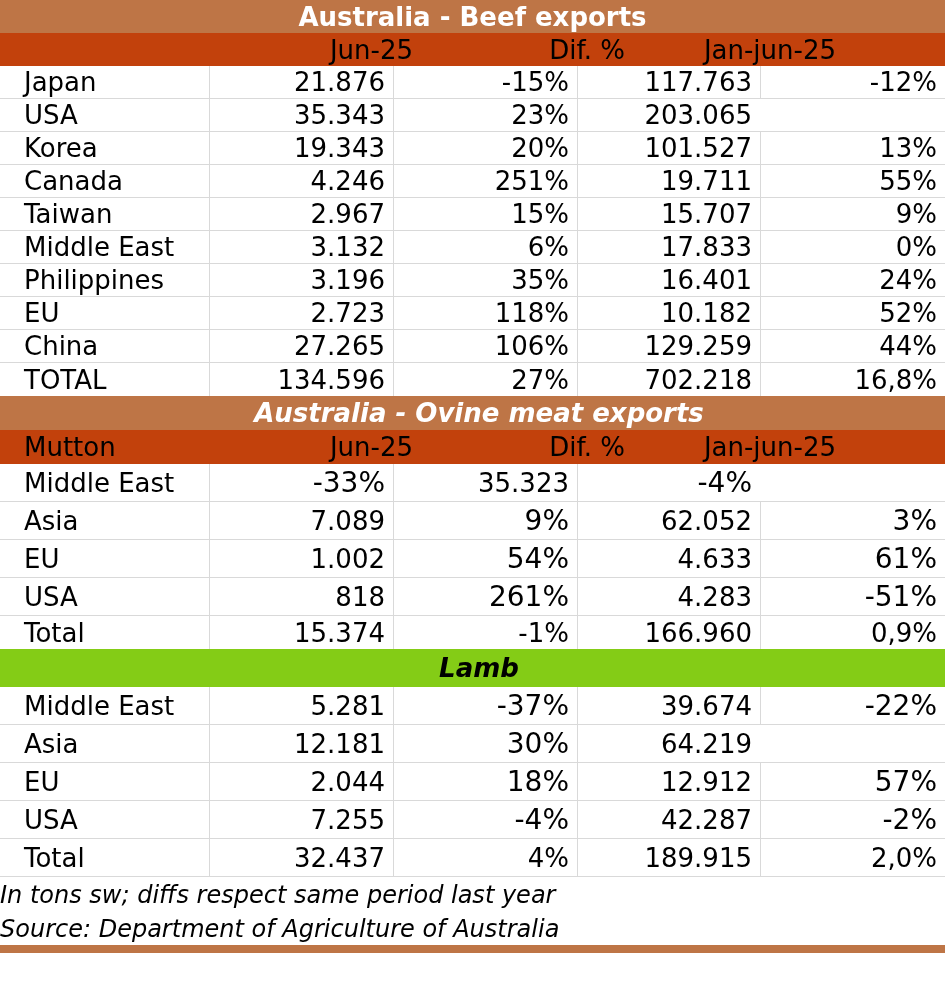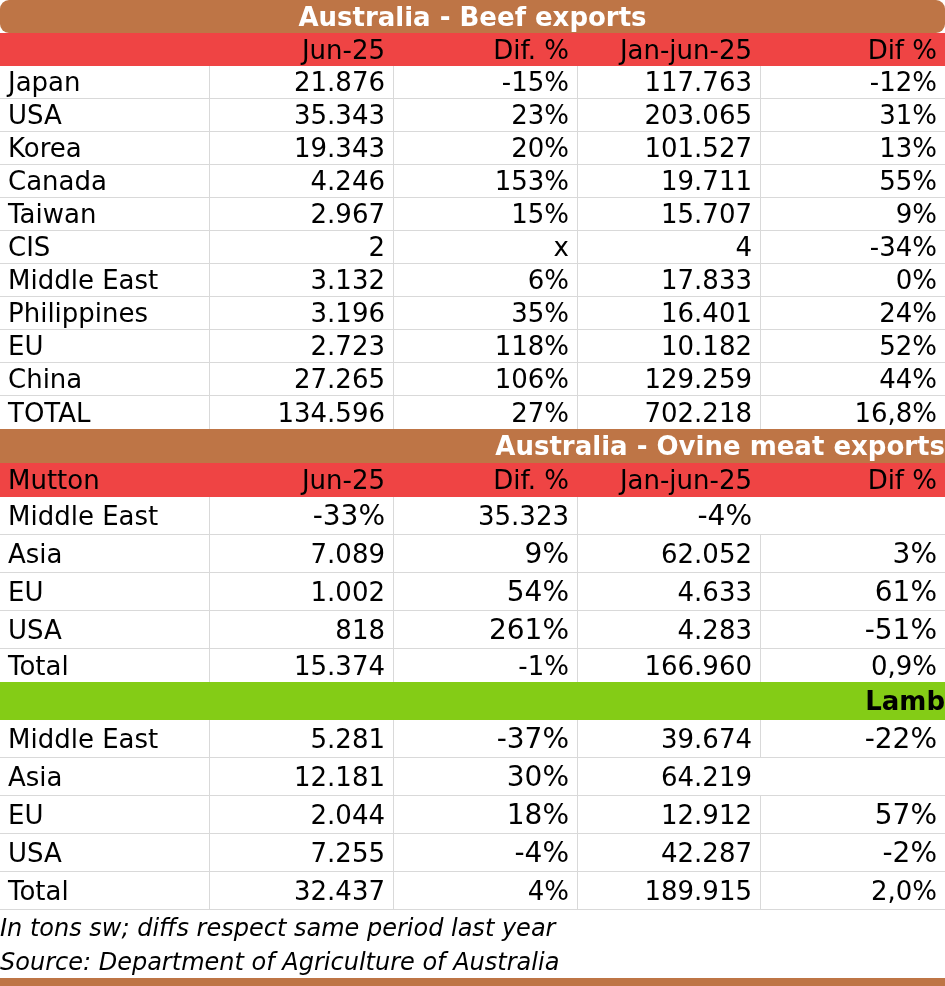--- a/index.html
+++ b/index.html
@@ -8,38 +8,38 @@
     font-family:"DejaVu Sans","Liberation Sans",sans-serif;
     color:#000;background:#fff;
     overflow:hidden;position:relative;
     box-sizing:border-box;
   }
   .band{
     display:flex;align-items:center;
     background:#BE7546;color:#fff;font-weight:bold;font-size:26px;
     box-sizing:border-box;
   }
-  .band.center{justify-content:center;border-radius:9px;}
-  .band.left{justify-content:flex-end;padding-left:13px;}
+  .band.center{justify-content:center;}
+  .band.left{justify-content:center;padding-left:13px;font-style:italic;}
   .row{
     display:grid;
     grid-template-columns:209px 184px 184px 183px 185px;
     box-sizing:border-box;
     font-size:26px;
   }
   .row.white{background:#fff;border-bottom:1px solid #D9D9D9;}
   .row.white .c{border-left:1px solid #D9D9D9;}
   .row.white .c0{border-left:none;}
-  .row.tan{background:#ef4444;}
+  .row.tan{background:#c2410c;gap:28px;}
   .row.noline{border-bottom:none;}
   .c{
     display:flex;align-items:center;justify-content:flex-end;
     padding-right:8px;box-sizing:border-box;overflow:hidden;white-space:nowrap;
   }
-  .c0{justify-content:flex-start;padding-left:8px;padding-right:4px;}
+  .c0{justify-content:flex-start;padding-left:24px;padding-right:4px;}
   .small{font-size:28px;}
   .bold{font-weight:normal;}
   .r33{height:33px;}
   .r34{height:34px;}
   .r38{height:38px;}
   .footnote{
     height:35px;display:flex;align-items:center;
     font-style:italic;font-size:24px;box-sizing:border-box;
   }
   .footnote.f2{height:33px;}
@@ -68,49 +68,41 @@
         <div class="c c1">21.876</div>
         <div class="c c2">-15%</div>
         <div class="c c3">117.763</div>
         <div class="c c4">-12%</div>
       </div>
       <div class="row white r33">
         <div class="c c0">USA</div>
         <div class="c c1">35.343</div>
         <div class="c c2">23%</div>
         <div class="c c3">203.065</div>
-        <div class="c c4">31%</div>
       </div>
       <div class="row white r33">
         <div class="c c0">Korea</div>
         <div class="c c1">19.343</div>
         <div class="c c2">20%</div>
         <div class="c c3">101.527</div>
         <div class="c c4">13%</div>
       </div>
       <div class="row white r33">
         <div class="c c0">Canada</div>
         <div class="c c1">4.246</div>
-        <div class="c c2">153%</div>
+        <div class="c c2">251%</div>
         <div class="c c3">19.711</div>
         <div class="c c4">55%</div>
       </div>
       <div class="row white r33">
         <div class="c c0">Taiwan</div>
         <div class="c c1">2.967</div>
         <div class="c c2">15%</div>
         <div class="c c3">15.707</div>
         <div class="c c4">9%</div>
-      </div>
-      <div class="row white r33">
-        <div class="c c0">CIS</div>
-        <div class="c c1">2</div>
-        <div class="c c2">x</div>
-        <div class="c c3">4</div>
-        <div class="c c4">-34%</div>
       </div>
       <div class="row white r33">
         <div class="c c0">Middle East</div>
         <div class="c c1">3.132</div>
         <div class="c c2">6%</div>
         <div class="c c3">17.833</div>
         <div class="c c4">0%</div>
       </div>
       <div class="row white r33">
         <div class="c c0">Philippines</div>

